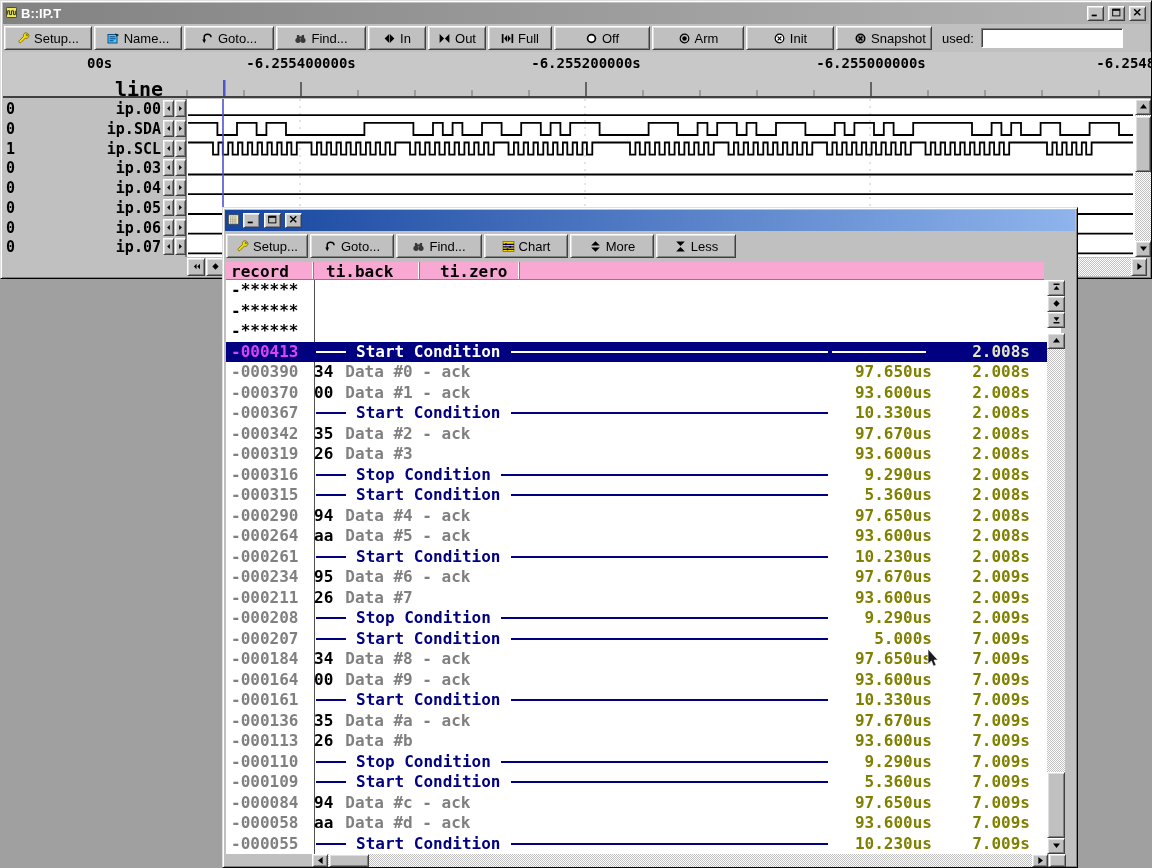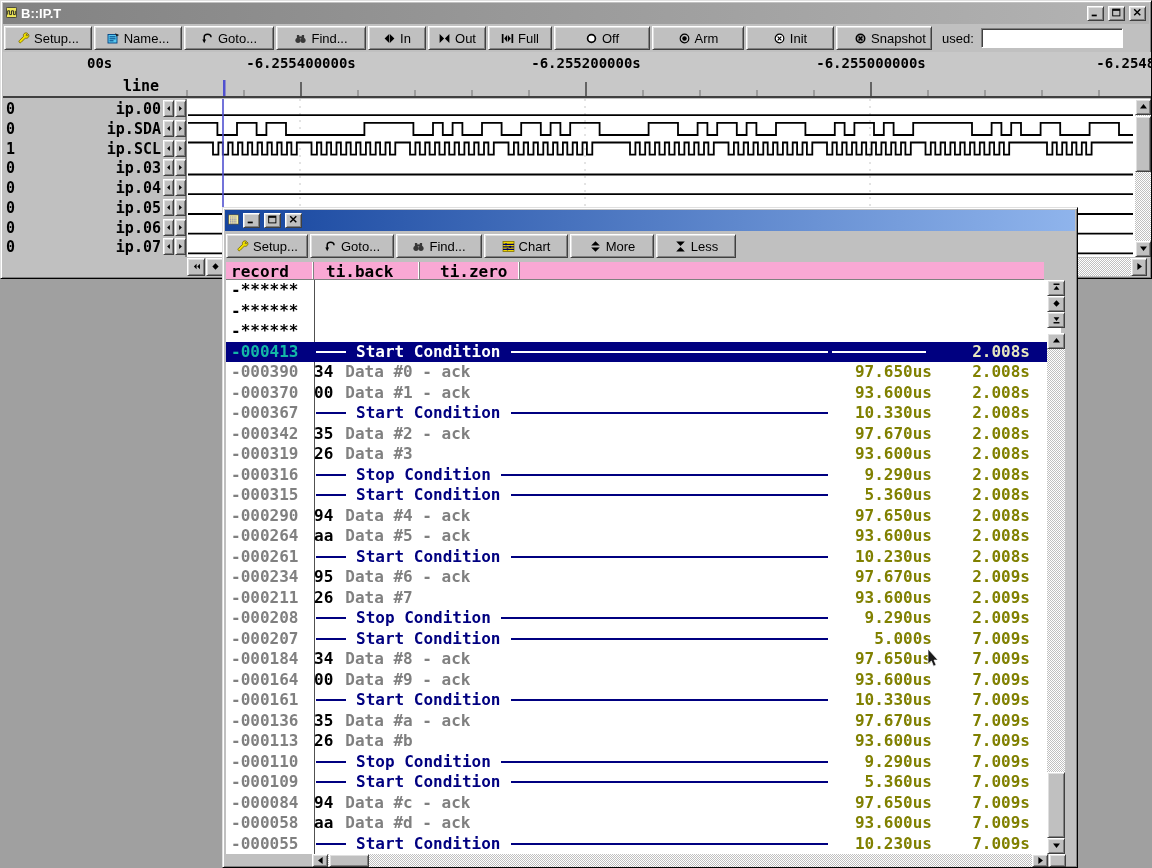--- a/index.html
+++ b/index.html
@@ -21,21 +21,21 @@
   .winbtn{width:17px;height:15px;display:flex;align-items:center;justify-content:center;flex:0 0 auto}
   .toolbar{position:absolute;left:2px;right:2px;display:flex;align-items:center;padding:1px 1px;gap:2px}
   .tbtn{height:24px;display:flex;align-items:center;justify-content:center;gap:4px;
         font-size:13px;color:#000;flex:0 0 auto;cursor:default}
   .tbtn svg{flex:0 0 auto}
   #otb-buttons,#itb-buttons{display:flex;gap:2px;align-items:center}
   
   #timeline{position:absolute;left:2px;top:51px;width:1148px;height:46px;background:#c8c8c8;
             border-bottom:2px solid #404040}
   .time-label{position:absolute;top:3px;font-size:14px;color:#000}
-  #line-label{position:absolute;left:112px;top:25px;width:44px;text-align:right;font-size:15px;color:#000}
+  #line-label{position:absolute;left:112px;top:25px;width:44px;text-align:right;font-size:20px;color:#000}
   #tick-svg{position:absolute;left:0;top:26px}
   #namepanel{position:absolute;left:2px;top:98px;width:184px;height:158px;background:#c0c0c0;
              border-right:2px solid #808080}
   .sigrow{position:relative;height:19.75px}
   .sigval{position:absolute;left:3px;top:1px;font-size:15px;color:#000}
   .signame{position:absolute;left:0;top:1px;width:158px;text-align:right;font-size:15px;color:#000}
   .spinbtn{position:absolute;top:1px;width:11px;height:17px;display:flex;align-items:center;justify-content:center}
   #wavearea{position:absolute;left:186px;top:98px;width:948px;height:158px;background:#fff;overflow:hidden}
   .track{background-color:#d8d8d8;background-image:linear-gradient(45deg,#fff 25%,transparent 25%,transparent 75%,#fff 75%),
          linear-gradient(45deg,#fff 25%,#c0c0c0 25%,#c0c0c0 75%,#fff 75%);background-size:2px 2px;background-position:0 0,1px 1px}
@@ -43,21 +43,21 @@
   
   #table-header{position:absolute;left:3px;top:54px;width:818px;height:18px;background:#f9a8d4;display:flex;
                 font-size:16px;border-bottom:1px solid #808080}
   #table-header span{border-right:1px solid #808080;box-shadow:inset -1px 0 0 #fff}
   #table-rows{position:absolute;left:3px;top:72px;width:835px;height:574px;background:#fff;overflow:hidden}
   #col-divider{position:absolute;left:88px;top:0;bottom:0;width:1px;background:#505050}
   .t32-row{position:relative;height:20.5px;line-height:20.5px;display:flex;font-size:16px;white-space:nowrap}
   .t32-row.sel{background:#000080}
   .cell-record{width:84px;padding-left:5px;color:#808080;flex:0 0 auto}
   .star .cell-record{color:#000}
-  .sel .cell-record{color:#14b8a6}
+  .sel .cell-record{color:#d946ef}
   .cell-spare{width:518px;flex:0 0 auto;display:flex;align-items:center;overflow:hidden}
   .cell-tiback{width:104px;flex:0 0 auto;text-align:right;color:#808000;display:flex;align-items:center;justify-content:flex-end}
   .cell-tizero{width:100px;flex:0 0 auto;text-align:right;color:#808000;padding-right:2px}
   .sel .cell-tizero{color:#e8e8c0}
   .byte{color:#000;padding-left:4px}
   .desc{color:#808080;padding-left:12px}
   .ctext{color:#000080;padding:0 2px}
   .cd1{width:30px;border-top:2px solid #000080;margin:0 8px 0 6px}
   .cd2{flex:1;border-top:2px solid #000080;margin-left:8px}
   .sel .ctext{color:#fff}

